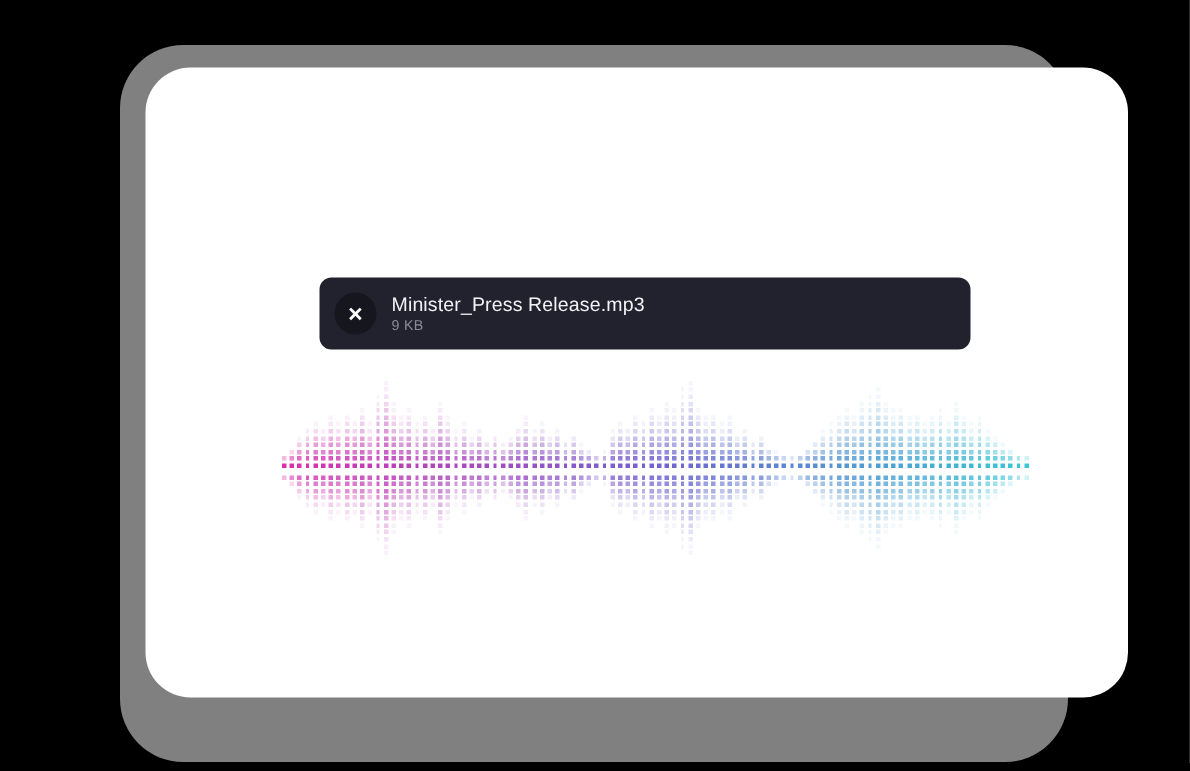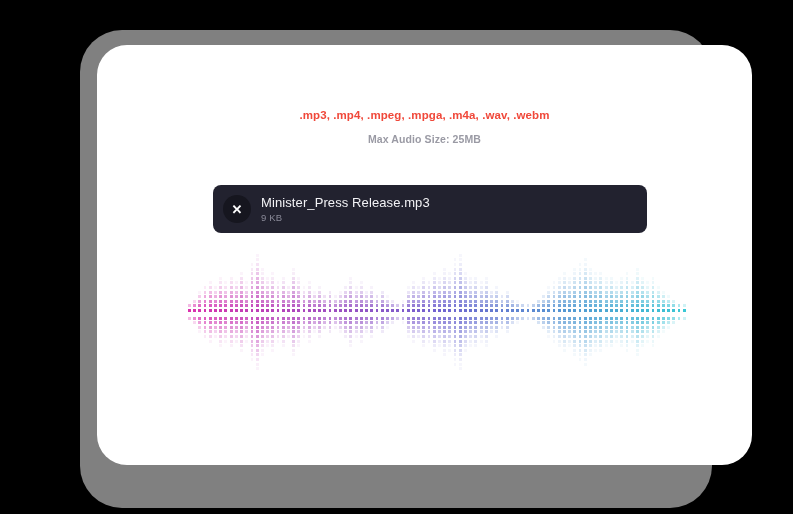--- a/index.html
+++ b/index.html
@@ -179,23 +179,21 @@
 </head>
 <body>
 
 <div id="stage">
 
   <div id="frame"></div>
 
   <div id="card">
 
 
-    <div class="formats">.mp3, .mp4, .mpeg, .mpga, .m4a, .wav, .webm</div>
-
-    <div class="maxsize">Max Audio Size: 25MB</div>
+
 
     <div id="file-card">
       <button id="remove-file">✕</button>
       <div id="file-meta">
         <div id="file-name">Minister_Press Release.mp3</div>
         <div id="file-size">9 KB</div>
       </div>
     </div>
 
     <div id="waveform">

